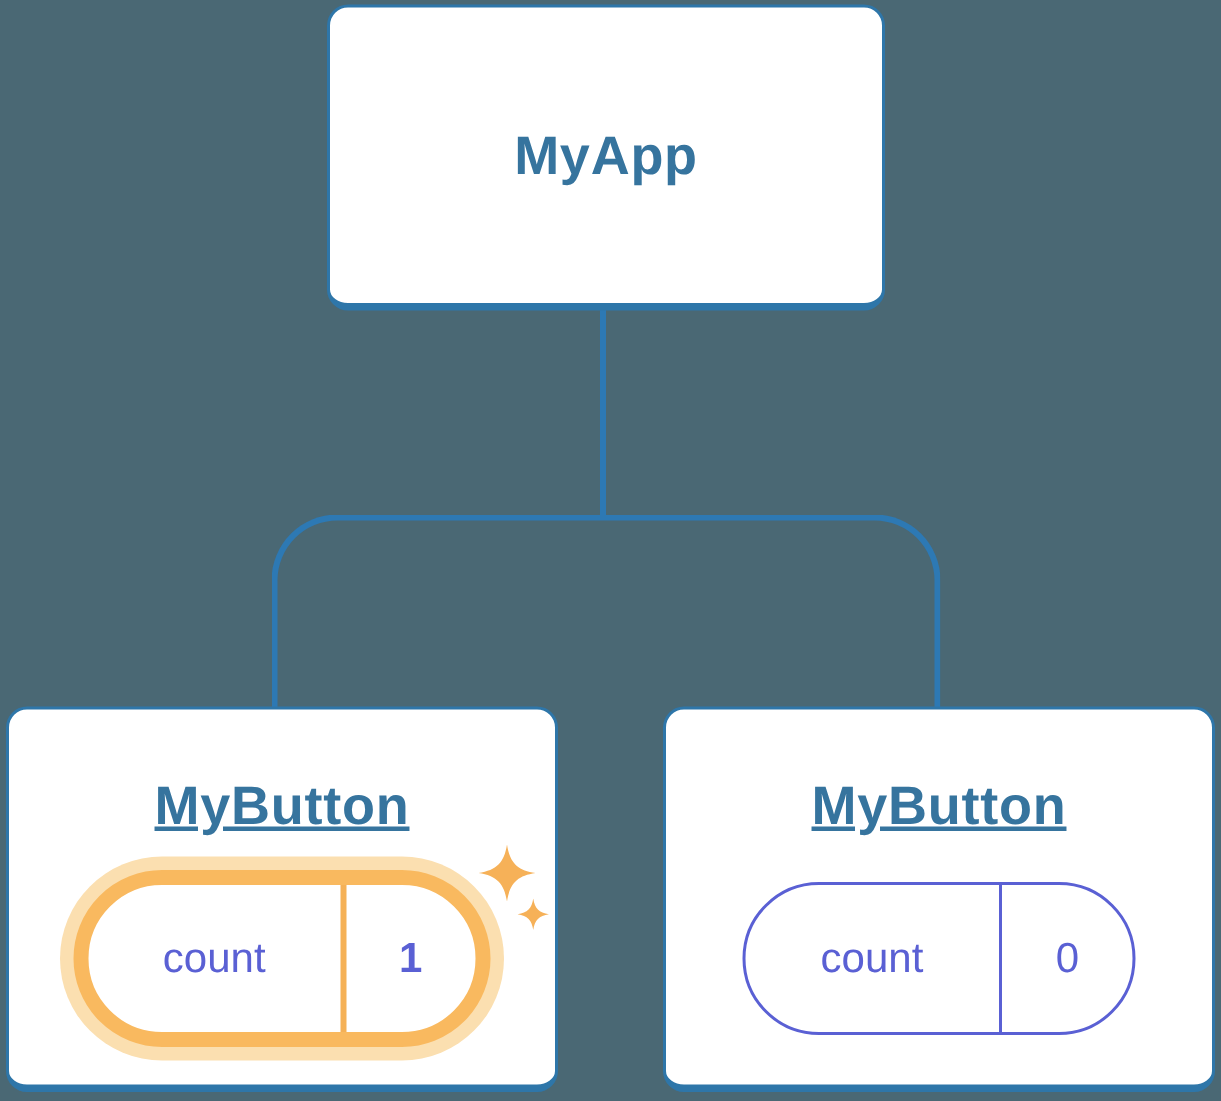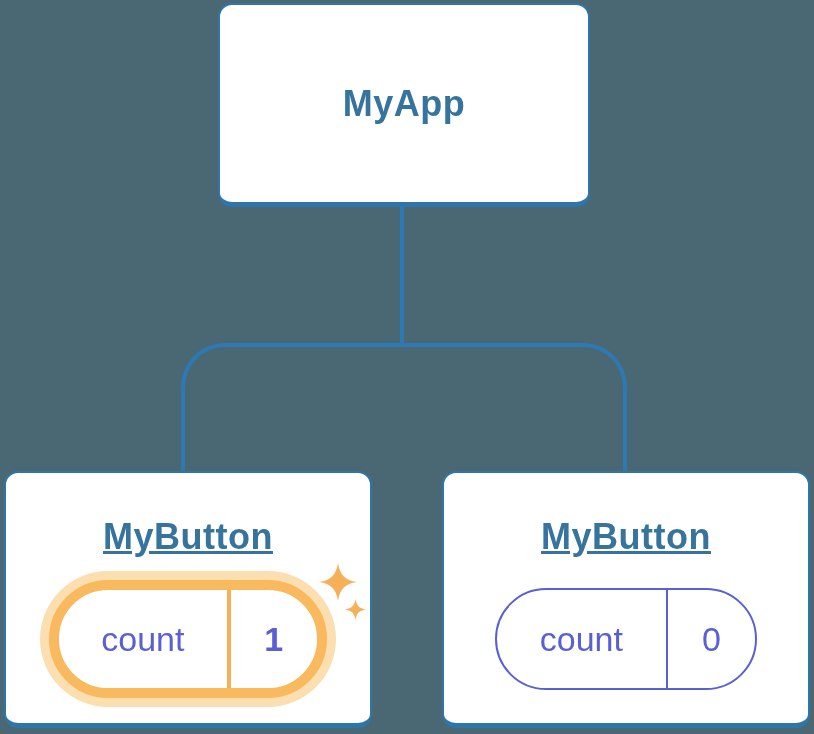--- a/index.html
+++ b/index.html
@@ -71,21 +71,21 @@
     border: 10px solid var(--orange, #F9B95F);
     box-shadow: 0 0 0 9px var(--orange_halo, #FBDFB0);
   }
   .pill-normal {
     border: 2.5px solid var(--purple, #5A60D4);
   }
   .pill-label, .pill-value {
     display: flex;
     align-items: center;
     justify-content: center;
-    font-size: 34px;
+    font-size: 28px;
     color: var(--purple, #5A60D4);
   }
   .pill-label { width: 66%; }
   .pill-value { width: 34%; }
   .pill-value.bold { font-weight: 700; }
   .pill-divider { width: 4px; background: var(--orange_divider, #F5B157); }
   .pill-normal .pill-divider { width: 2.5px; background: var(--purple, #5A60D4); }
 
   
   .sparkle { position: absolute; z-index: 3; }

